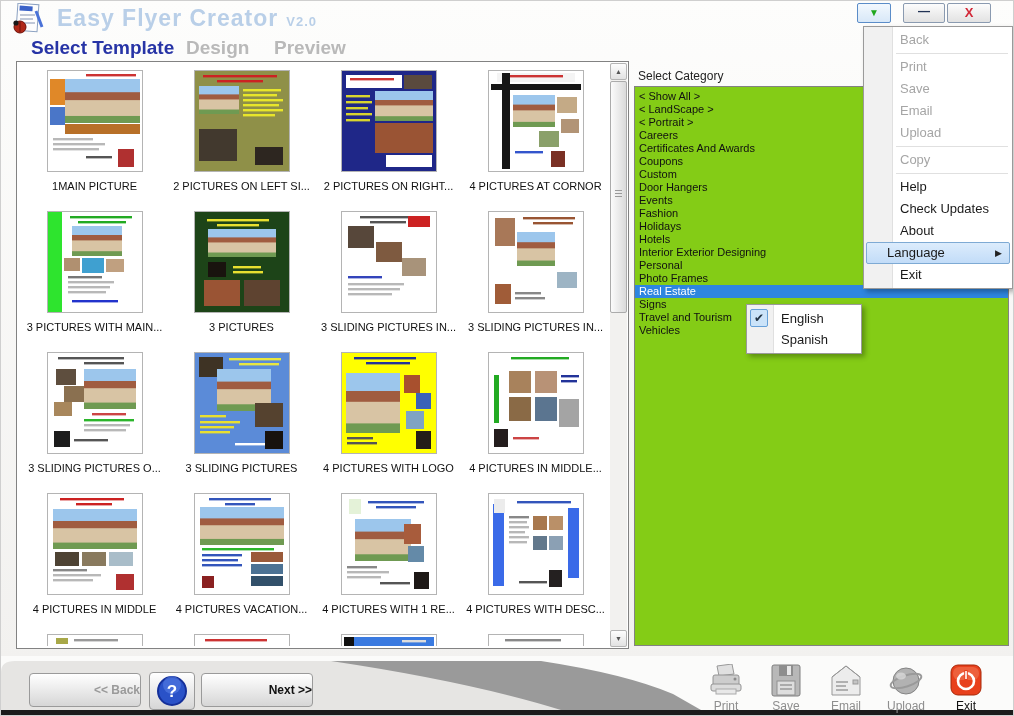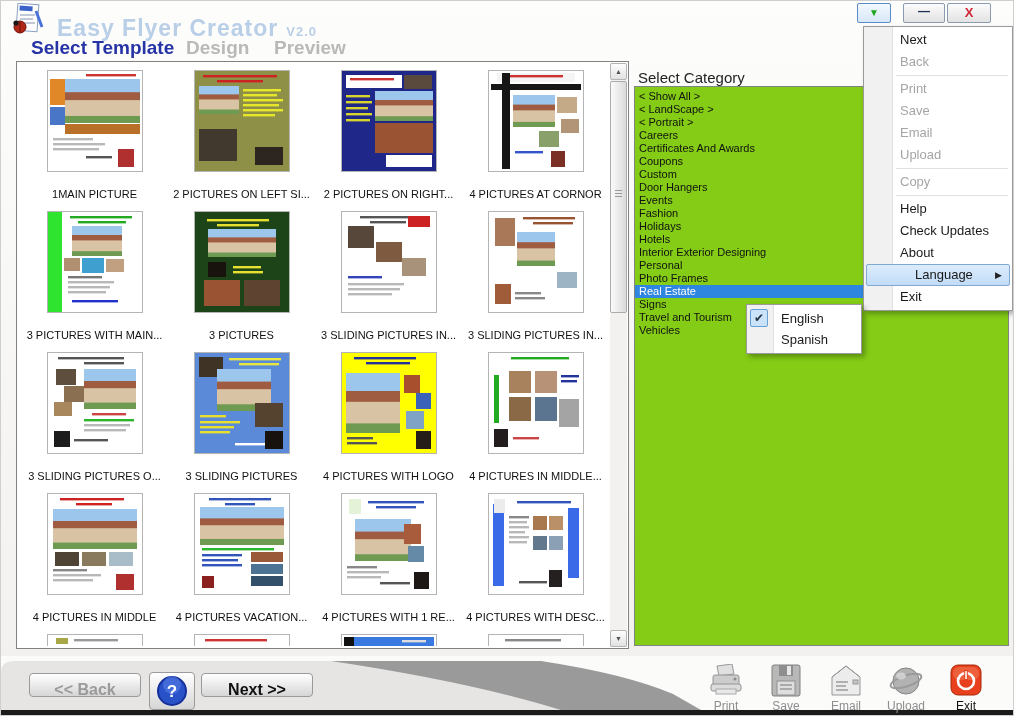--- a/index.html
+++ b/index.html
@@ -4,21 +4,21 @@
 <style>
   html,body{margin:0;padding:0;}
   body{
     width:1014px;height:716px;position:relative;overflow:hidden;
     background:linear-gradient(#fdfdfc,#f1f0ee);
     font-family:"Liberation Sans",sans-serif;
     border:1px solid #cfcfcf;box-sizing:border-box;
   }
   
   .logo{position:absolute;left:8px;top:2px;width:38px;height:34px;}
-  .app-title{position:absolute;left:56px;top:14px;font-size:23px;font-weight:bold;
+  .app-title{position:absolute;left:56px;top:4px;font-size:23px;font-weight:bold;
     color:#b9cfe8;letter-spacing:1px;white-space:nowrap;}
   .app-version{font-size:13px;margin-left:8px;font-weight:bold;}
   .win-btn{position:absolute;top:2px;height:20px;border-radius:2px;text-align:center;
     box-sizing:border-box;font-weight:bold;cursor:default;}
   .menu-btn{left:856px;width:34px;border:1px solid #5a8cc8;
     background:linear-gradient(#f2f8fe,#d8e8f8);color:#1fa81f;font-size:10px;line-height:18px;}
   .min-btn{left:902px;width:42px;border:1px solid #8a9ab0;
     background:linear-gradient(#fcfcfc,#e2e2e2);color:#223355;font-size:12px;line-height:14px;}
   .close-btn{left:946px;width:44px;border:1px solid #8a9ab0;
     background:linear-gradient(#fcfcfc,#e2e2e2);color:#d22838;font-size:13px;line-height:18px;}
@@ -28,63 +28,63 @@
   .tab-select{left:30px;} .tab-design{left:185px;} .tab-preview{left:273px;text-align:center;}
   
   .template-panel{position:absolute;left:15px;top:60px;width:613px;height:588px;
     background:#fff;border:1px solid #828282;box-sizing:border-box;}
   .grid{position:absolute;left:2px;top:2px;width:592px;height:582px;overflow:hidden;
     display:grid;grid-template-columns:repeat(4,147px);grid-auto-rows:141px;
     padding:6px 0 0 2px;box-sizing:border-box;}
   .cell{display:flex;flex-direction:column;align-items:center;}
   .thumb{width:94px;height:100px;border:1px solid #b4b4b4;background:#fff;}
   .thumb svg{display:block;}
-  .cell-label{margin-top:16px;font-size:11px;color:#111;white-space:nowrap;}
+  .cell-label{margin-top:8px;font-size:11px;color:#111;white-space:nowrap;}
   
   .vscroll{position:absolute;right:1px;top:1px;width:17px;height:584px;background:#f2f1ef;}
   .scroll-btn{position:absolute;left:0;width:17px;height:17px;box-sizing:border-box;
     background:linear-gradient(#fdfdfd,#e2e2e2);border:1px solid #b4b4b4;border-radius:2px;
     font-size:7px;color:#555;text-align:center;line-height:15px;}
   .scroll-up{top:0;} .scroll-down{bottom:0;}
   .scroll-thumb{position:absolute;left:0;top:18px;width:17px;height:232px;box-sizing:border-box;
     background:linear-gradient(90deg,#fbfbfb,#dadada);border:1px solid #ababab;border-radius:2px;}
   .scroll-thumb::after{content:"";position:absolute;left:4px;right:4px;top:108px;height:8px;
     background:repeating-linear-gradient(#9a9a9a 0 1px,transparent 1px 3px);}
   
-  .category-label{position:absolute;left:637px;top:68px;font-size:15px;color:#222;}
+  .category-label{position:absolute;left:637px;top:68px;font-size:12px;color:#222;}
   .category-panel{position:absolute;left:633px;top:85px;width:375px;height:560px;
     background:#84cc16;border:1px solid #828282;box-sizing:border-box;padding-top:3px;overflow:hidden;}
   .cat-item{height:13px;line-height:13px;font-size:11px;color:#111;padding-left:4px;
     white-space:nowrap;cursor:default;}
   .cat-item.selected{background:#2e86e0;color:#fff;}
   
   .menu{position:absolute;left:862px;top:25px;width:150px;box-sizing:border-box;
     background:linear-gradient(90deg,#f1f1f1 0,#f1f1f1 28px,#e0e0e0 28px,#e0e0e0 29px,#fff 29px);
     border:1px solid #9a9a9a;box-shadow:3px 3px 5px rgba(0,0,0,.3);z-index:20;padding:2px 0;}
   .menu-item{height:22px;line-height:22px;padding-left:36px;font-size:13px;color:#1a1a1a;
     position:relative;cursor:default;white-space:nowrap;}
   .menu-item.disabled{color:#a5a5a5;}
   .menu-item.highlight{background:linear-gradient(#dcecfc,#c2dcf8);border:1px solid #7eaad4;
-    border-radius:2px;margin:0 2px;padding-left:48px;height:20px;line-height:20px;}
+    border-radius:2px;margin:0 2px;padding-left:20px;height:20px;line-height:20px;}
   .mi-arrow{position:absolute;right:7px;font-size:9px;color:#222;}
   .menu-sep{height:1px;background:#e0e0e0;margin:2px 4px 2px 32px;}
   
   .submenu{position:absolute;left:745px;top:303px;width:116px;box-sizing:border-box;
     background:linear-gradient(90deg,#f1f1f1 0,#f1f1f1 26px,#e0e0e0 26px,#e0e0e0 27px,#fff 27px);
     border:1px solid #9a9a9a;box-shadow:3px 3px 5px rgba(0,0,0,.3);z-index:21;padding:3px 0;}
   .sub-item{height:21px;line-height:21px;padding-left:34px;font-size:13px;color:#1a1a1a;
     position:relative;cursor:default;}
   .sub-check{position:absolute;left:3px;top:1px;width:18px;height:18px;box-sizing:border-box;
     background:#cbe3f9;border:1px solid #66a0d8;border-radius:2px;color:#223344;
     font-size:12px;text-align:center;line-height:16px;}
   
   .footer-art{position:absolute;left:0;top:655px;z-index:1;}
-  .btn{position:absolute;top:672px;height:24px;border:1px solid #9a9a9a;border-radius:4px;
-    background:linear-gradient(#ffffff,#d6d6d6);font-size:16px;font-weight:bold;
-    text-align:center;line-height:32px;box-sizing:border-box;z-index:2;cursor:default;}
+  .btn{position:absolute;top:672px;height:34px;border:1px solid #9a9a9a;border-radius:4px;
+    background:linear-gradient(#ffffff,#d6d6d6);font-size:12px;font-weight:bold;
+    text-align:right;line-height:32px;box-sizing:border-box;z-index:2;cursor:default;}
   .back-btn{left:28px;width:112px;color:#9a9a9a;}
   .next-btn{left:200px;width:112px;color:#111;}
   .help-btn{position:absolute;left:148px;top:671px;width:44px;height:36px;z-index:2;
     border:1px solid #9a9a9a;border-radius:4px;background:linear-gradient(#ffffff,#d6d6d6);
     display:flex;align-items:center;justify-content:center;cursor:default;}
   .dock{position:absolute;right:24px;top:663px;display:flex;gap:14px;z-index:2;}
   .dock-item{width:46px;text-align:center;cursor:default;}
   .dock-icon{height:34px;display:flex;justify-content:center;}
   .dock-label{font-size:12px;color:#8e8e8e;margin-top:1px;}
   .dock-item.enabled .dock-label{color:#111;}
@@ -516,21 +516,20 @@
     <div class="cat-item">Interior Exterior Designing</div>
     <div class="cat-item">Personal</div>
     <div class="cat-item">Photo Frames</div>
     <div class="cat-item selected">Real Estate</div>
     <div class="cat-item">Signs</div>
     <div class="cat-item">Travel and Tourism</div>
     <div class="cat-item">Vehicles</div>
   </div>
 
 <div class="menu" id="app-menu">
-    <div class="menu-item"><span>Next</span></div>
     <div class="menu-item disabled"><span>Back</span></div>
     <div class="menu-sep"></div>
     <div class="menu-item disabled"><span>Print</span></div>
     <div class="menu-item disabled"><span>Save</span></div>
     <div class="menu-item disabled"><span>Email</span></div>
     <div class="menu-item disabled"><span>Upload</span></div>
     <div class="menu-sep"></div>
     <div class="menu-item disabled"><span>Copy</span></div>
     <div class="menu-sep"></div>
     <div class="menu-item"><span>Help</span></div>

